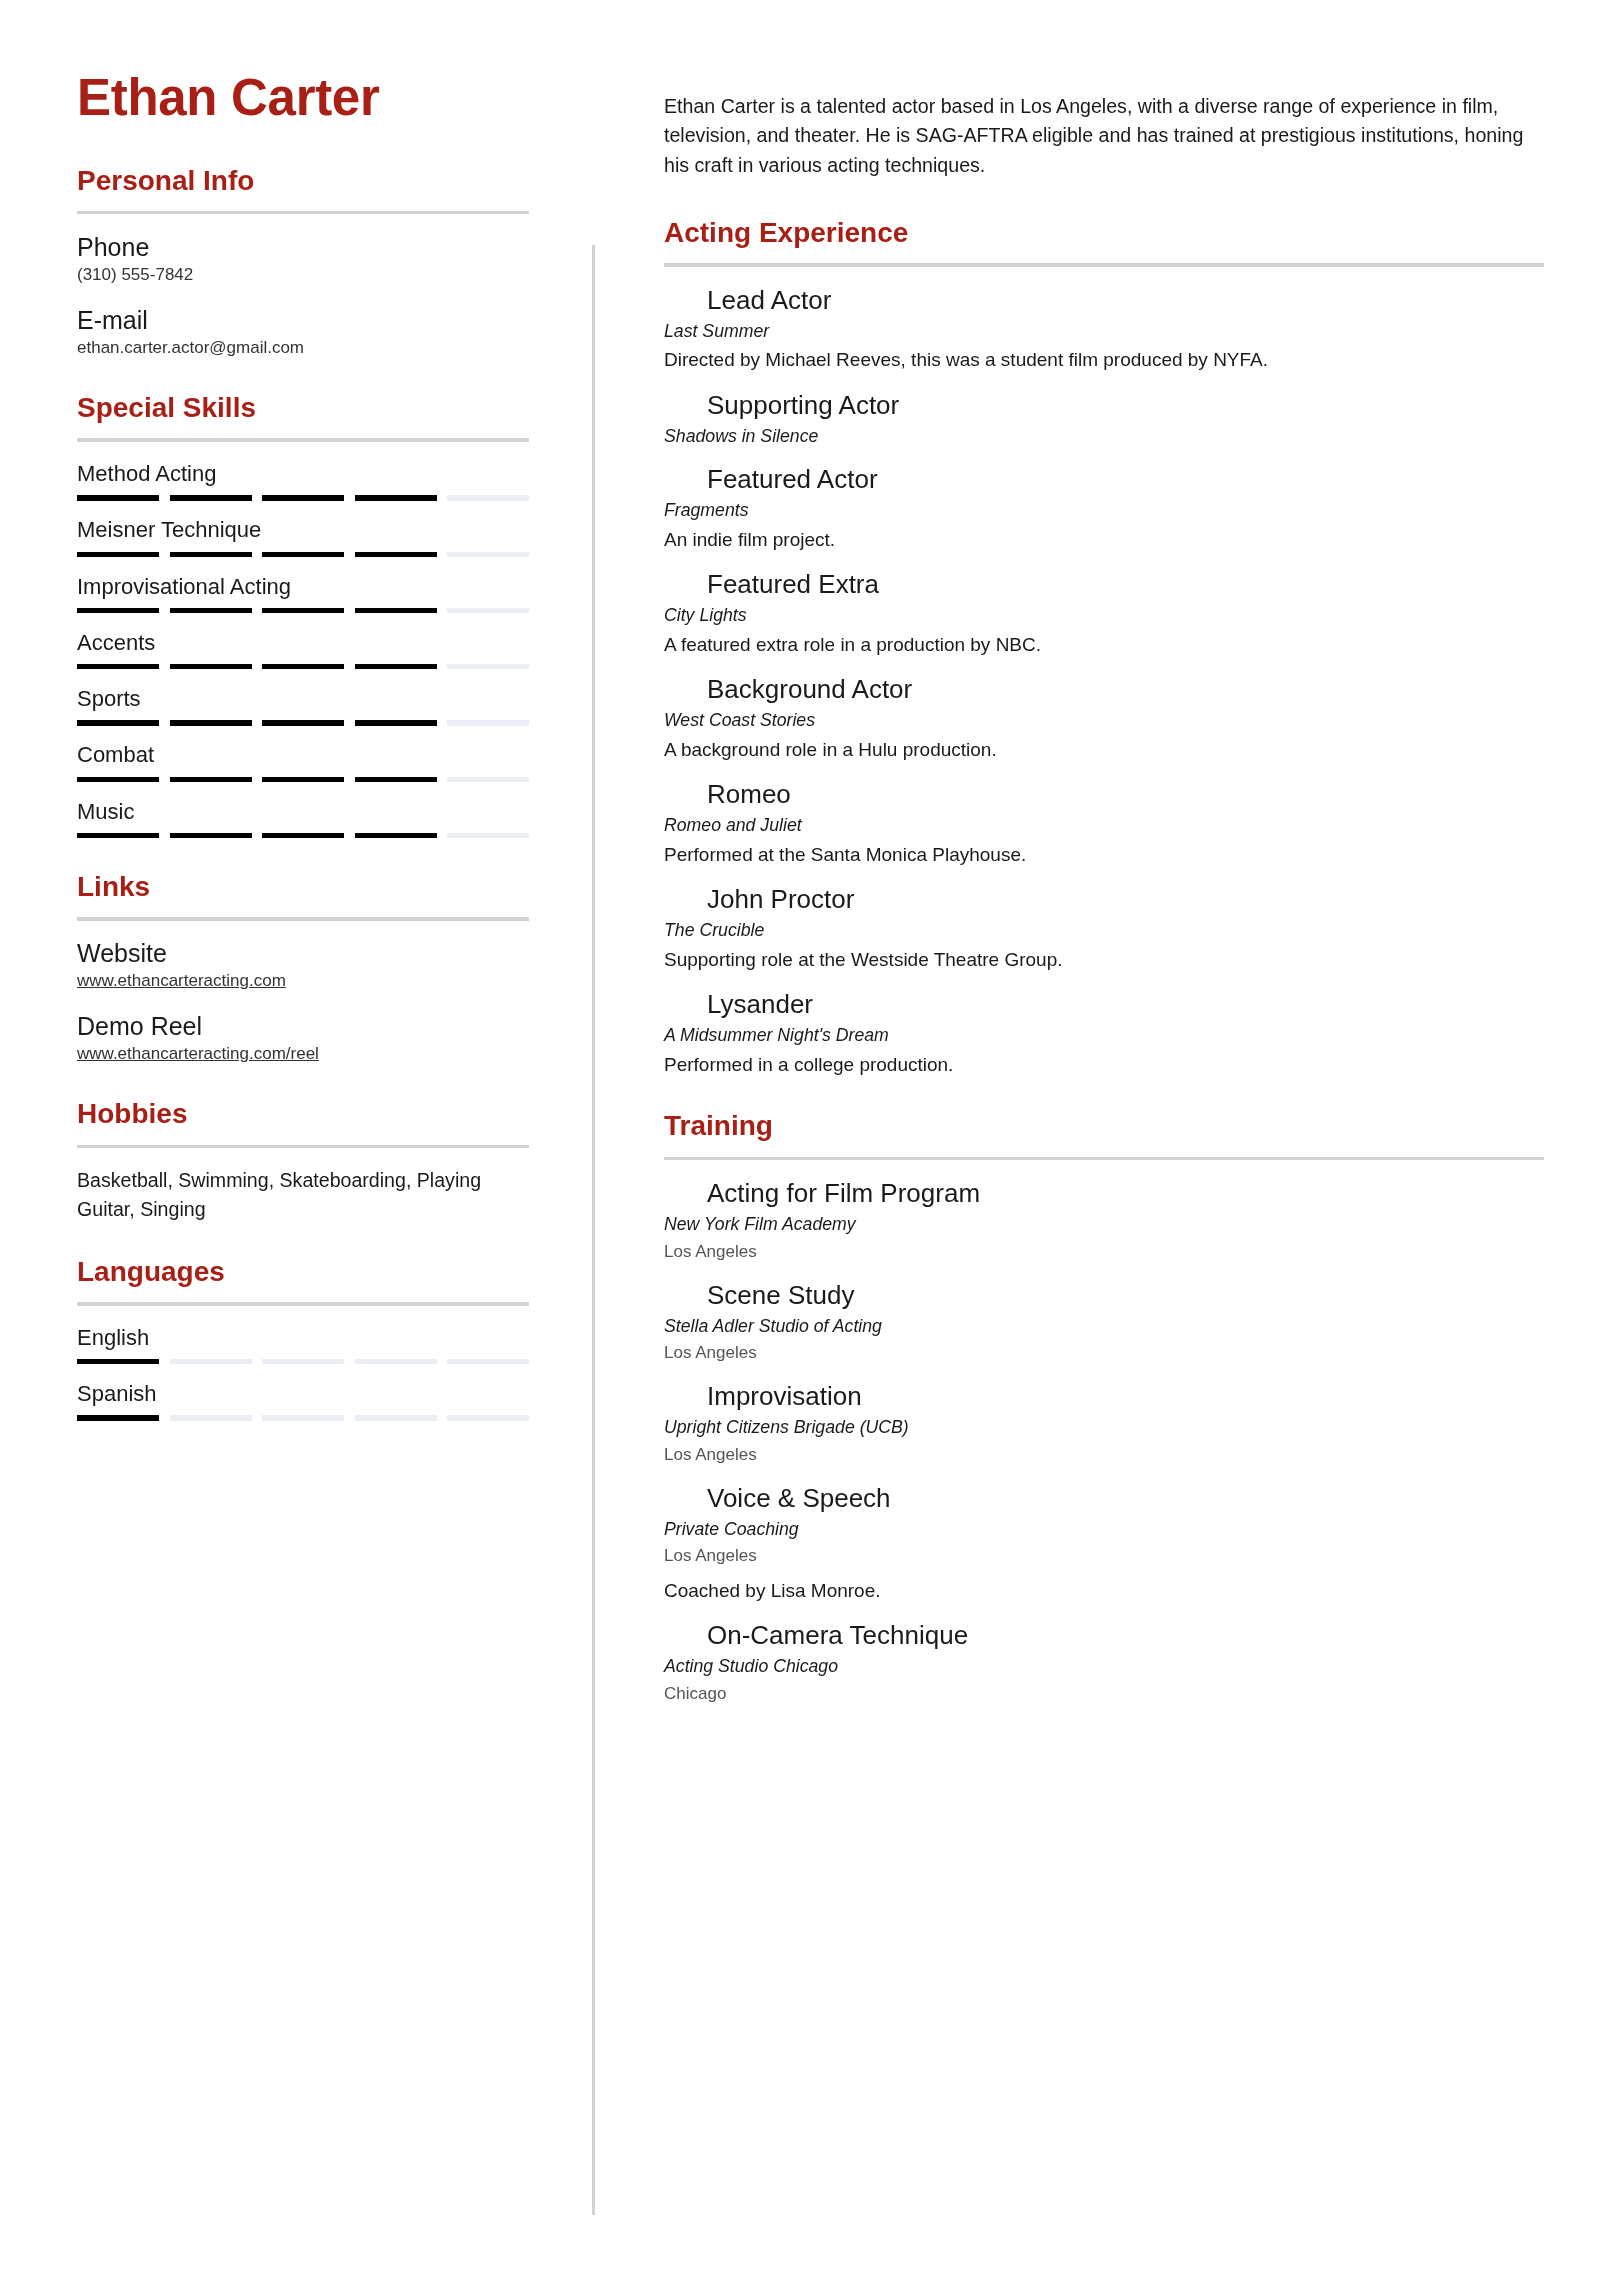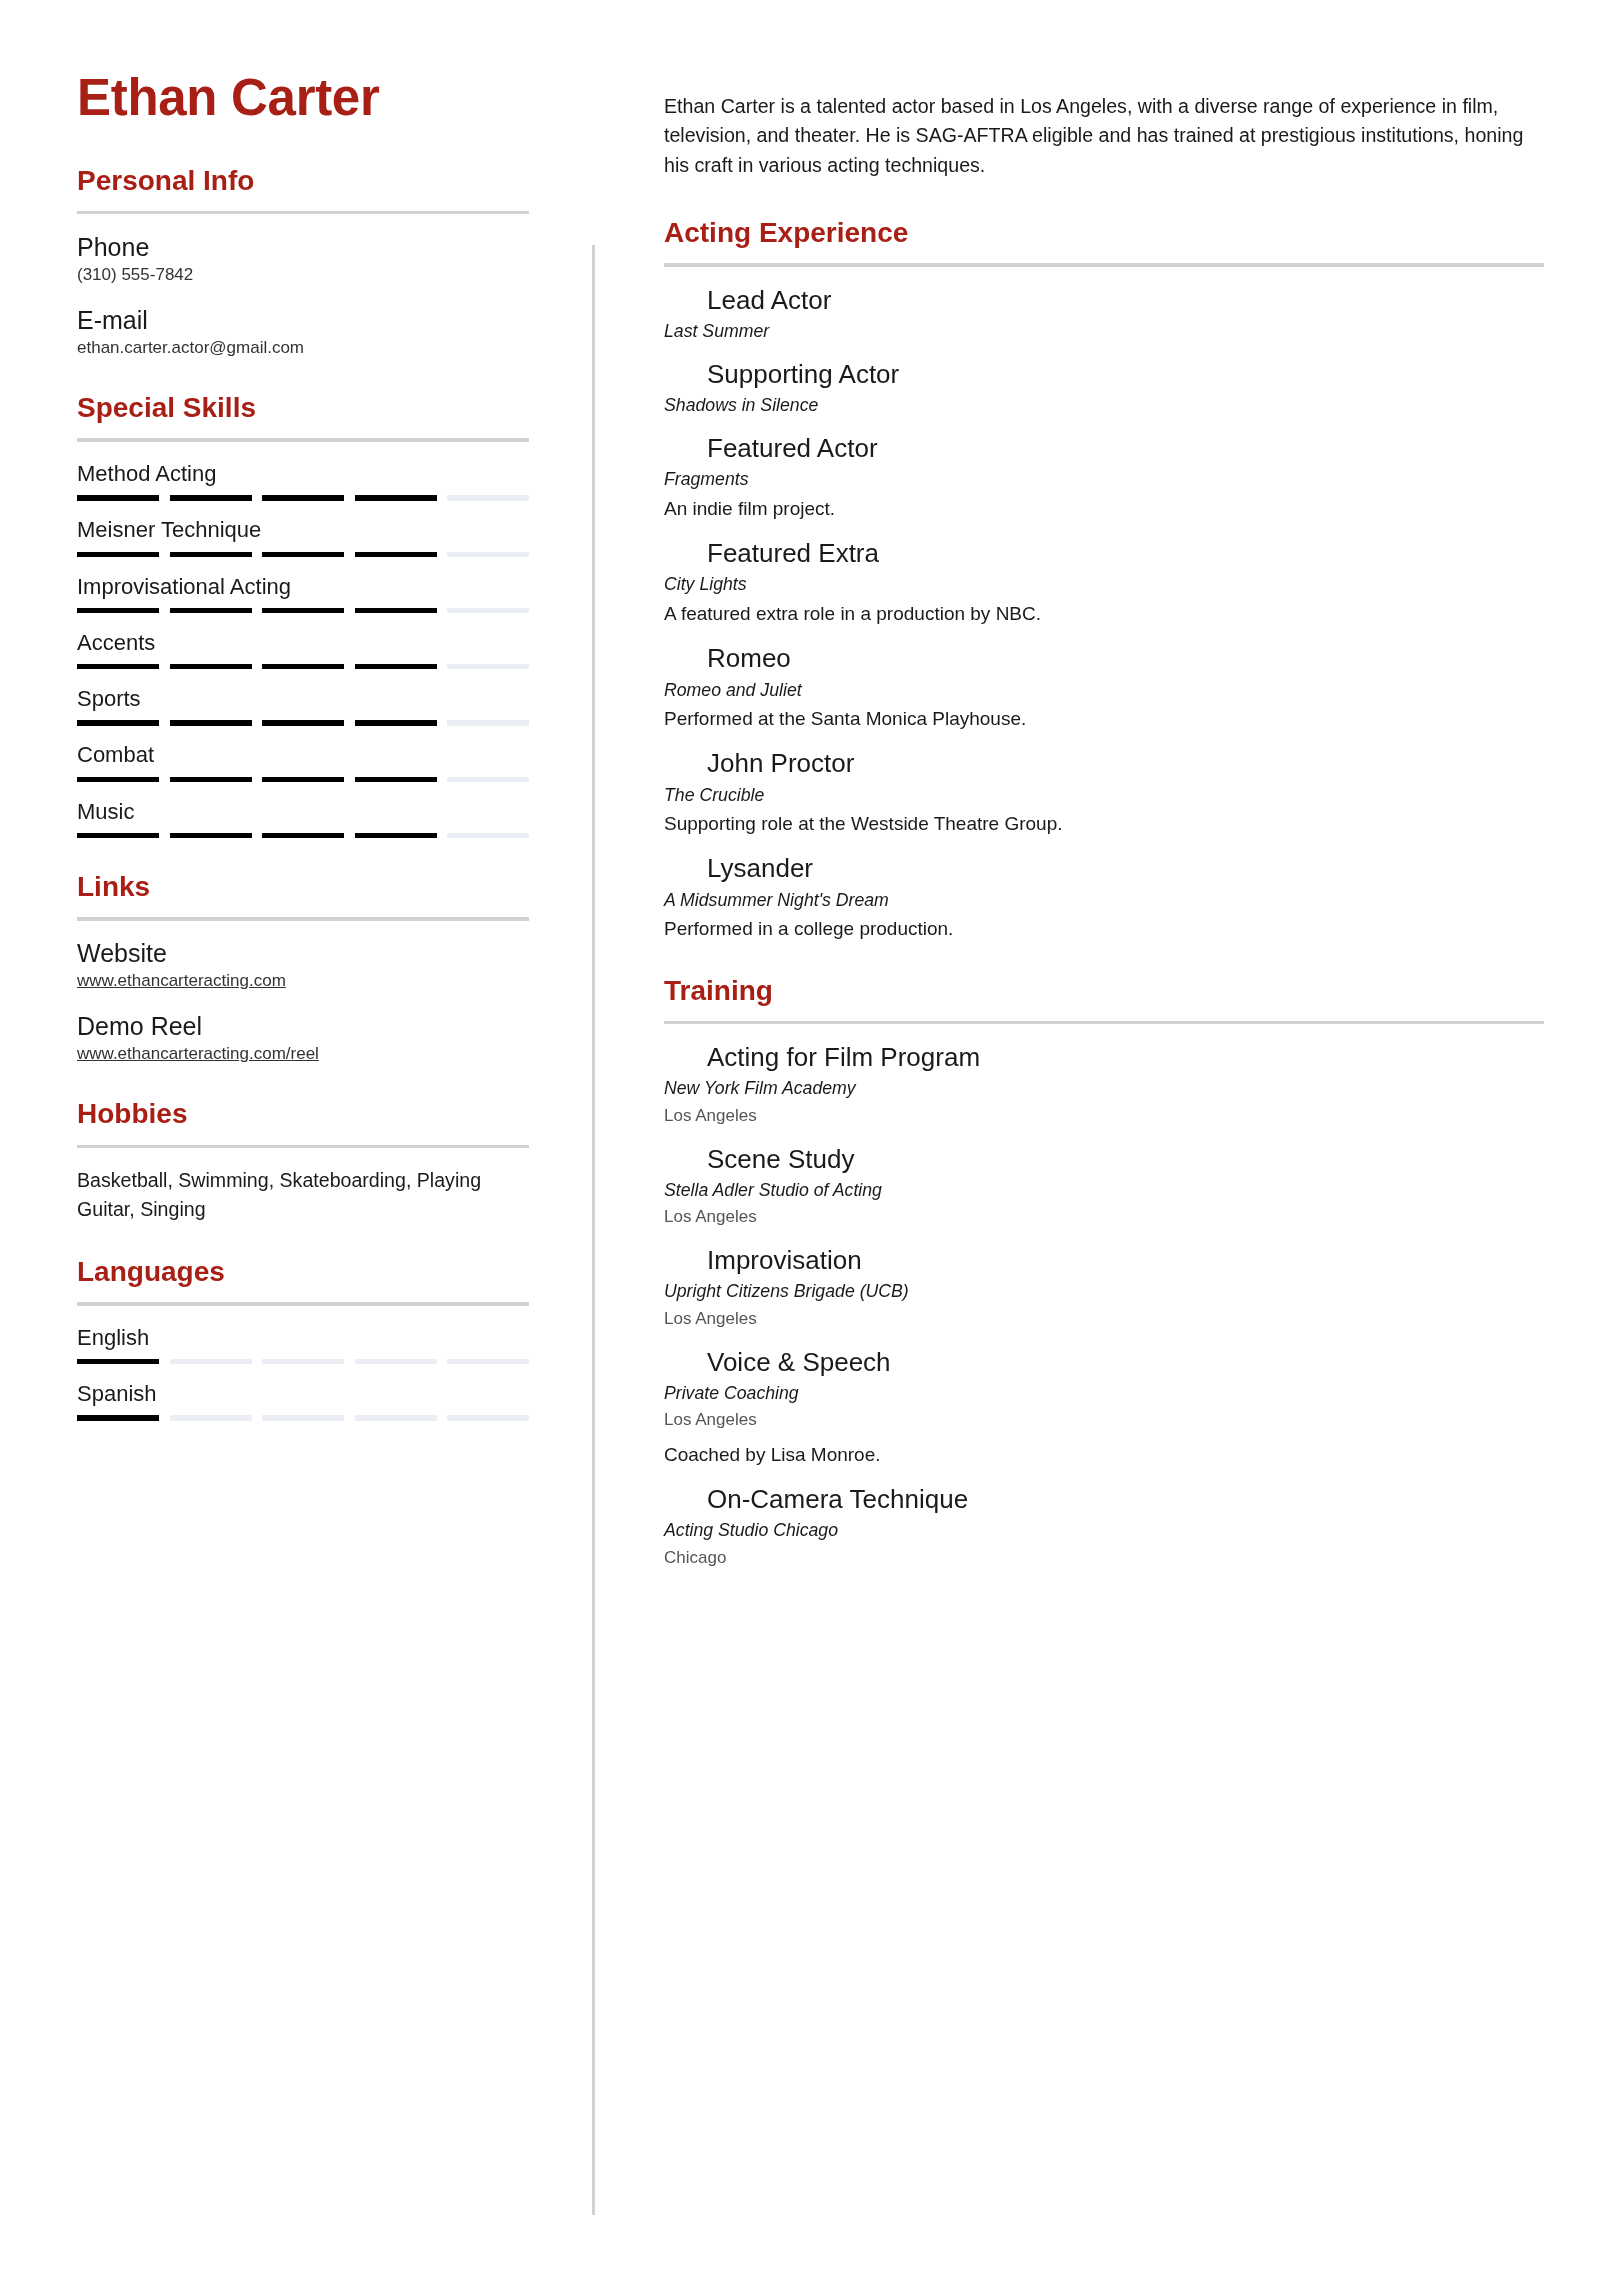--- a/index.html
+++ b/index.html
@@ -312,34 +312,40 @@
 
     <div class="summary">Ethan Carter is a talented actor based in Los Angeles, with a diverse range of experience in film, television, and theater. He is SAG-AFTRA eligible and has trained at prestigious institutions, honing his craft in various acting techniques.</div>
 
     <div class="section">
       <div class="sec-head">Acting Experience</div>
       <div class="rule"></div>
       <div id="experience-list">
           <div class="entry">
             <div class="entry-title">Lead Actor</div>
             <div class="entry-sub">Last Summer</div>
+            <div class="entry-desc">Directed by Michael Reeves, this was a student film produced by NYFA.</div>
           </div>
           <div class="entry">
             <div class="entry-title">Supporting Actor</div>
             <div class="entry-sub">Shadows in Silence</div>
           </div>
           <div class="entry">
             <div class="entry-title">Featured Actor</div>
             <div class="entry-sub">Fragments</div>
             <div class="entry-desc">An indie film project.</div>
           </div>
           <div class="entry">
             <div class="entry-title">Featured Extra</div>
             <div class="entry-sub">City Lights</div>
             <div class="entry-desc">A featured extra role in a production by NBC.</div>
+          </div>
+          <div class="entry">
+            <div class="entry-title">Background Actor</div>
+            <div class="entry-sub">West Coast Stories</div>
+            <div class="entry-desc">A background role in a Hulu production.</div>
           </div>
           <div class="entry">
             <div class="entry-title">Romeo</div>
             <div class="entry-sub">Romeo and Juliet</div>
             <div class="entry-desc">Performed at the Santa Monica Playhouse.</div>
           </div>
           <div class="entry">
             <div class="entry-title">John Proctor</div>
             <div class="entry-sub">The Crucible</div>
             <div class="entry-desc">Supporting role at the Westside Theatre Group.</div>

